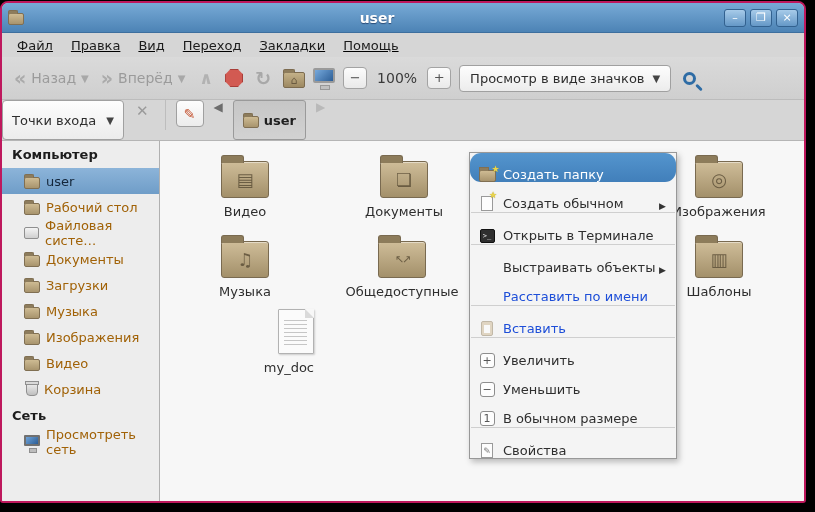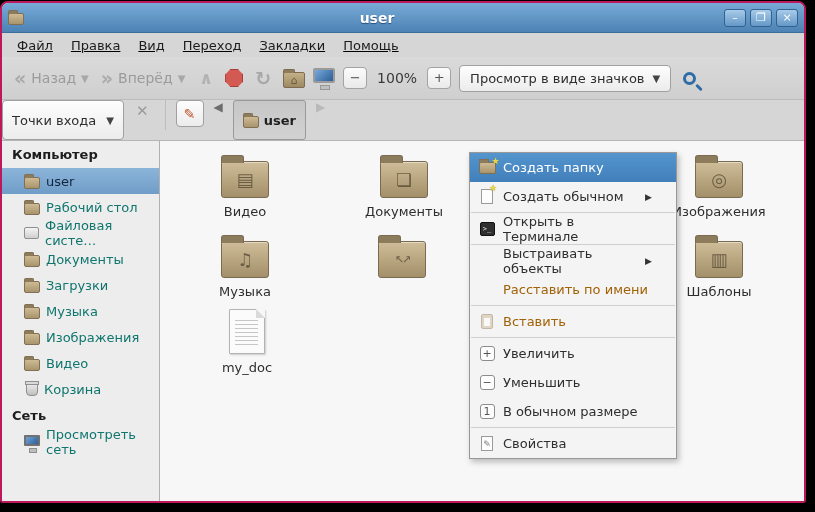--- a/index.html
+++ b/index.html
@@ -71,21 +71,21 @@
   .bc-arrow { font-size:12px; color:#6d6d6d; padding:0 4px; cursor:pointer; }
   .bc-arrow.dim { color:#b9b9b9; }
   .breadcrumb-btn { display:flex; align-items:center; gap:5px; background:linear-gradient(#c6c6c6,#d2d2d2);
     border:1px solid #9a9a9a; border-radius:3px; padding:4px 9px; font-size:13px; font-weight:bold; color:#1f1f1f; cursor:pointer; }
 
   
   .content { flex:1; display:flex; min-height:0; }
   .sidebar { width:158px; flex:0 0 158px; background:#ededed; border-right:1px solid #b0b0b0;
     overflow:hidden; }
   .sb-header { font-size:13px; font-weight:bold; color:#1c1c1c; padding:6px 10px 6px 10px; }
-  .sb-item { display:flex; align-items:center; gap:6px; padding:4px 4px 4px 22px; font-size:13px; color:#0f766e;
+  .sb-item { display:flex; align-items:center; gap:6px; padding:4px 4px 4px 22px; font-size:13px; color:#a16207;
     cursor:pointer; height:26px; }
   .sb-item.selected { background:linear-gradient(#8cb4d9,#6f9dc8); color:#14263a; }
   .sbicon-filesystem { width:15px; height:12px; background:linear-gradient(#f4f4f4,#cfcfcf);
     border:1px solid #8f8f8f; border-radius:2px; flex:0 0 15px; }
   .sbicon-trash { width:12px; height:13px; background:linear-gradient(#ececec,#bfbfbf); border:1px solid #8f8f8f;
     border-radius:2px 2px 4px 4px; position:relative; flex:0 0 12px; margin-left:2px; }
   .sbicon-trash::before { content:''; position:absolute; top:-3px; left:-2px; width:12px; height:2px;
     background:#d9d9d9; border:1px solid #8f8f8f; }
   .sbicon-network { width:16px; height:11px; border:2px solid #707070; border-radius:1px;
     background:linear-gradient(135deg,#6fa3d8,#2c5d95); position:relative; flex:0 0 16px; margin-bottom:4px; }
@@ -107,24 +107,24 @@
     position:relative; margin-top:4px; box-shadow:1px 1px 2px rgba(0,0,0,.18); }
   .doc-icon::before { content:''; position:absolute; left:5px; right:6px; top:7px; height:30px;
     background:repeating-linear-gradient(#fbfbfb 0 3px,#c6c6c6 3px 4px); }
   .doc-icon::after { content:''; position:absolute; right:-1px; top:-1px; width:0; height:0;
     border-left:9px solid #dadada; border-top:9px solid #f7f7f7; }
   .file-label { margin-top:6px; font-size:13px; color:#2e2e2e; text-align:center; white-space:nowrap; }
 
   
   .context-menu { position:absolute; left:309px; top:11px; width:208px; background:#f4f4f4;
     border:1px solid #989898; box-shadow:2px 3px 6px rgba(0,0,0,.25); padding:0; z-index:5; }
-  .cm-item { display:flex; align-items:center; height:29px; padding:0 24px 0 7px; font-size:13px; color:#2e2e2e; cursor:pointer; }
+  .cm-item { display:flex; align-items:flex-end; height:29px; padding:0 10px 0 7px; font-size:13px; color:#2e2e2e; cursor:pointer;border-radius:11px; }
   .cm-item .mi-icon { width:20px; flex:0 0 20px; display:flex; justify-content:center; align-items:center; margin-right:6px; }
   .cm-item.highlighted { background:linear-gradient(#5495ce,#417fba); color:#fff; }
-  .cm-item.disabled { color:#a16207; cursor:default; }
+  .cm-item.disabled { color:#1d4ed8; cursor:default; }
   .cm-item.disabled .mi-icon { opacity:.5; }
   .cm-sub { margin-left:auto; font-size:9px; color:#333; }
   .cm-sep { height:1px; background:#cfcfcf; margin:1px 1px; }
   .cm-noicon { padding-left:33px; }
 
   .cicon-new-folder { width:17px; height:12px; background:linear-gradient(#cebb93,#a8946d); border:1px solid #806f52;
     border-radius:2px; position:relative; }
   .cicon-new-folder::before { content:''; position:absolute; top:-4px; left:-1px; width:8px; height:3px;
     background:#8d7c5c; border:1px solid #806f52; border-bottom:none; }
   .cicon-new-folder::after, .cicon-new-document::after { content:'★'; position:absolute; top:-7px; right:-5px;
@@ -342,28 +342,29 @@
           <div class="file-cell" style="left: 29px; top: 92px;">
             <div class="folder-big">
               <span class="emblem">♫</span>
             </div>
             <div class="file-label">Музыка</div>
           </div>
           <div class="file-cell" style="left: 186px; top: 92px;">
             <div class="folder-big">
               <span class="emblem small">↖↗</span>
             </div>
+            <div class="file-label">Общедоступные</div>
           </div>
           <div class="file-cell" style="left: 503px; top: 92px;">
             <div class="folder-big">
               <span class="emblem">▥</span>
             </div>
             <div class="file-label">Шаблоны</div>
           </div>
-          <div class="file-cell" style="left: 31px; top: 164px;">
+          <div class="file-cell" style="left: 42px; top: 164px; align-items: flex-end;">
             <div class="doc-icon"></div>
             <div class="file-label">my_doc</div>
           </div>
         </div>
     </div>
   </div>
 
 </div>
 
 </body></html>

